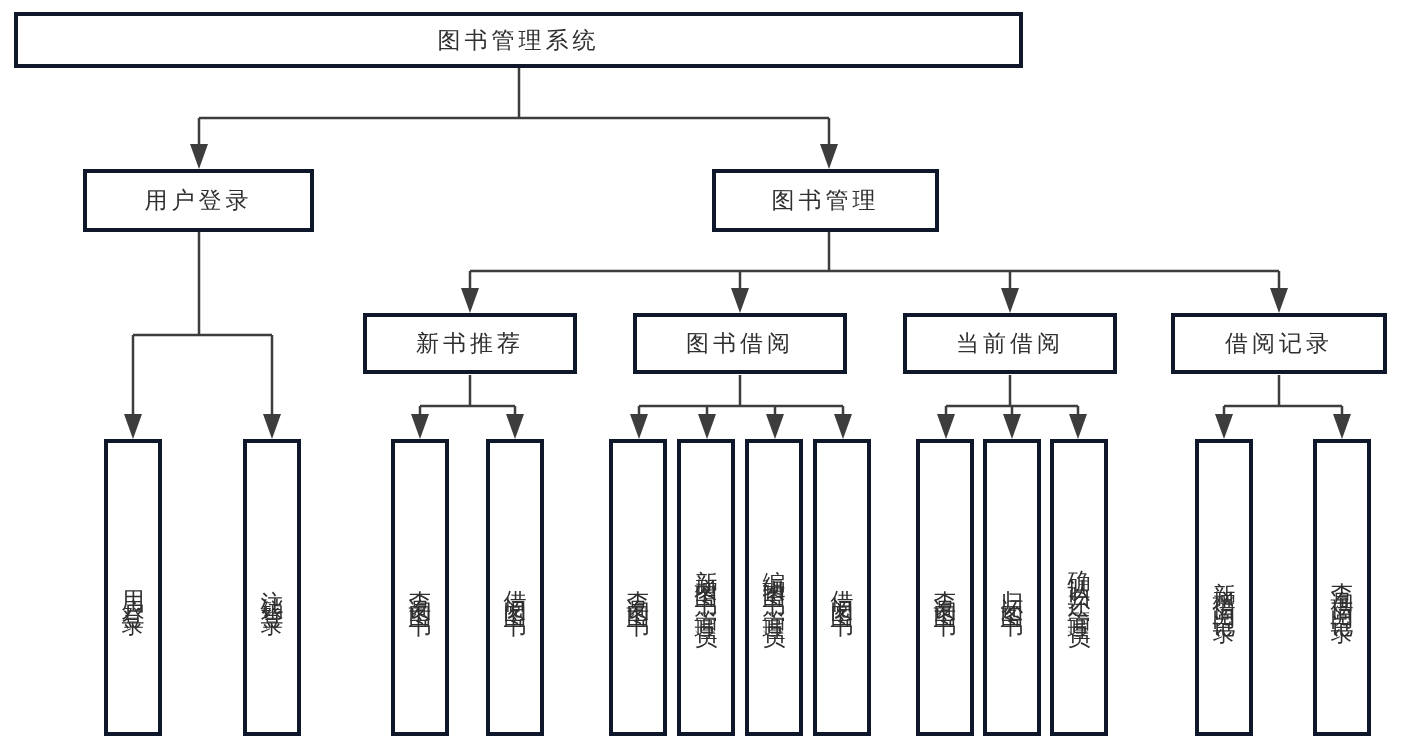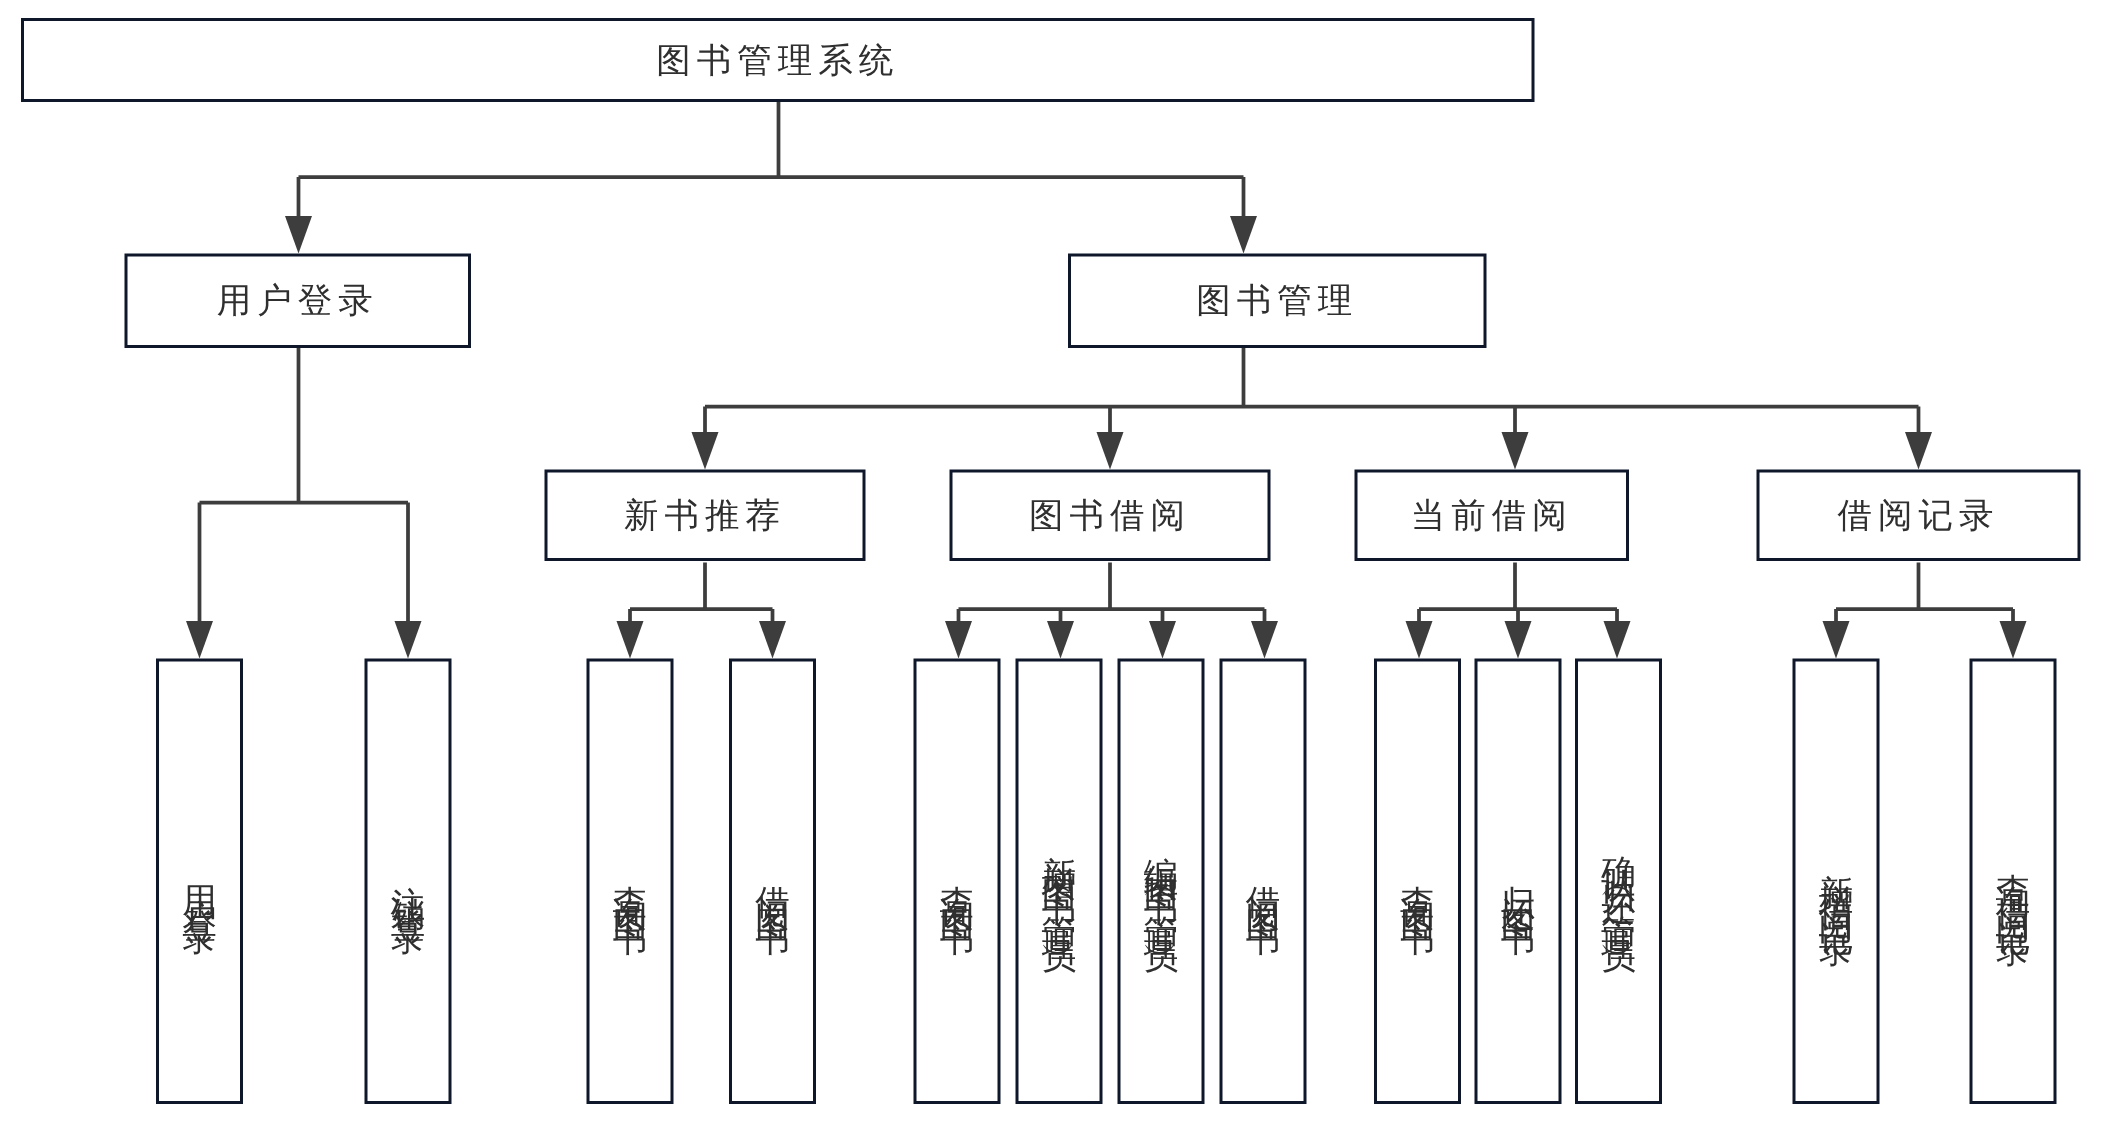--- a/index.html
+++ b/index.html
@@ -8,21 +8,21 @@
     width:1405px;height:747px;
     background:#ffffff;
     overflow:hidden;
     font-family:"Liberation Sans","DejaVu Sans",sans-serif;
   }
   #connectors{position:absolute;left:0;top:0;z-index:1;}
   .box{
     position:absolute;
     box-sizing:border-box;
     background:#ffffff;
-    border:2px solid #0f172a;
+    border:4px solid #0f172a;
     display:flex;
     align-items:center;
     justify-content:center;
     z-index:2;
   }
   .box-h .lbl{
     font-size:23px;
     letter-spacing:4px;
     color:#2f2f2f;
     white-space:nowrap;
@@ -34,24 +34,24 @@
     font-family:"Liberation Serif","DejaVu Serif",serif;
     font-size:23px;
     letter-spacing:8px;
     color:#2f2f2f;
     line-height:1;
     white-space:nowrap;
   }
   
   #n-root{left:14px;top:12px;width:1009px;height:56px;}
   #n-userlogin{left:83px;top:169px;width:231px;height:63px;}
-  #n-bookmgmt{left:712px;top:169px;width:279px;height:63px;}
+  #n-bookmgmt{left:712px;top:169px;width:227px;height:63px;}
   #n-newrec{left:363px;top:313px;width:214px;height:61px;}
   #n-borrow{left:633px;top:313px;width:214px;height:61px;}
-  #n-current{left:903px;top:313px;width:183px;height:61px;}
+  #n-current{left:903px;top:313px;width:214px;height:61px;}
   #n-records{left:1171px;top:313px;width:216px;height:61px;}
   #l-user{left:104px;}  #l-logout{left:243px;}
   #l-g1a{left:391px;}   #l-g1b{left:486px;}
   #l-g2a{left:609px;}   #l-g2b{left:677px;}  #l-g2c{left:745px;}  #l-g2d{left:813px;}
   #l-g3a{left:916px;}   #l-g3b{left:983px;}  #l-g3c{left:1050px;}
   #l-g4a{left:1195px;}  #l-g4b{left:1313px;}
   #watermark{
     position:absolute;
     right:12px;bottom:8px;
     z-index:5;

